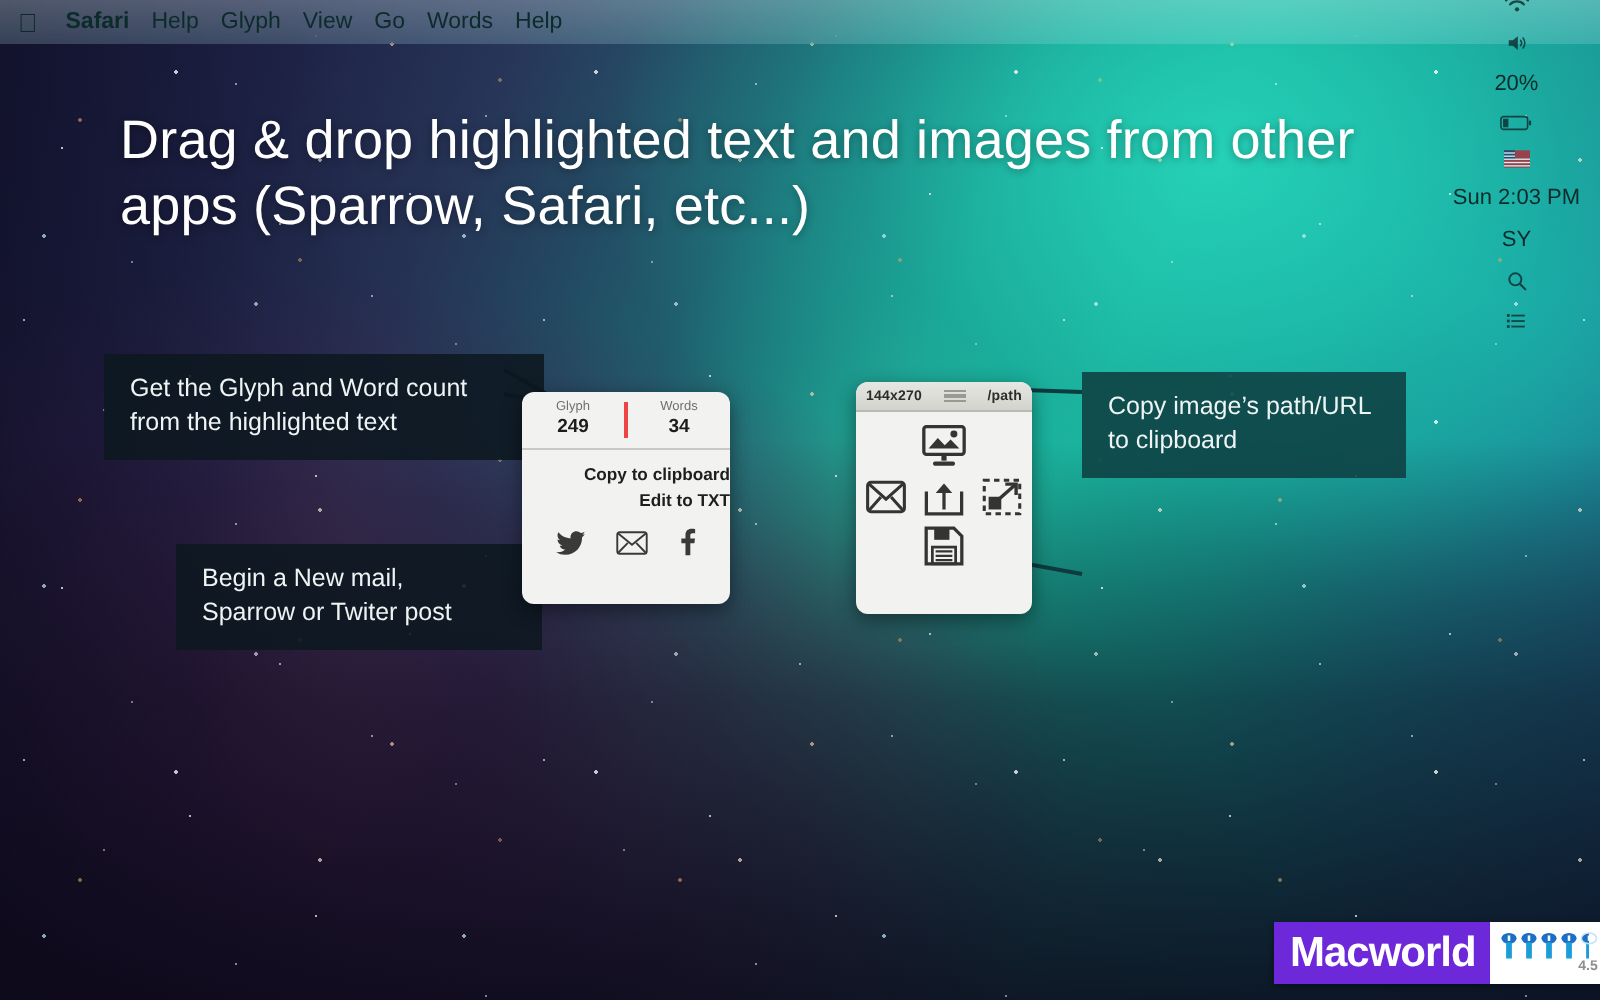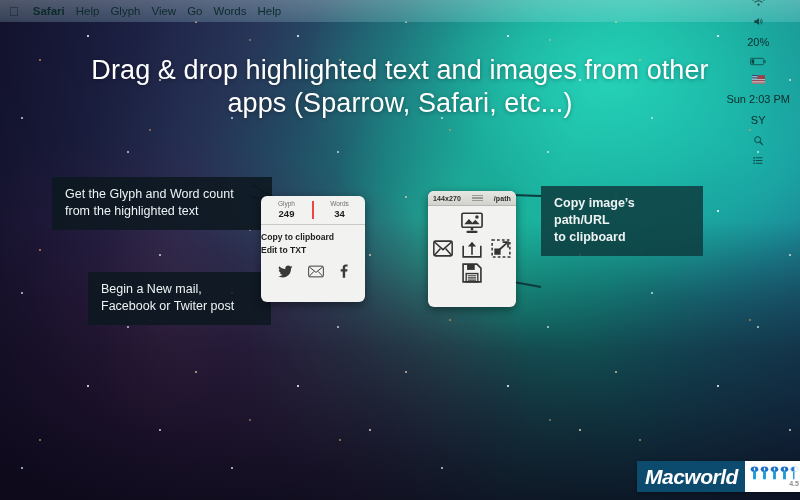--- a/index.html
+++ b/index.html
@@ -113,42 +113,41 @@
   .mb-icon {
     display: inline-flex; align-items: center; justify-content: center;
     color: #0d2e2e; opacity: .82;
   }
   .mb-icon svg { display: block; }
   .mb-text { font-size: 11px; color: #0c2b2b; white-space: nowrap; }
 
   
   #headline {
     position: absolute; top: 54px; left: 60px; width: 680px;
-    text-align: center;
     color: #ffffff;
     font-size: 27px;
     line-height: 33px;
     font-weight: 400;
     letter-spacing: .1px;
     text-shadow: 0 1px 4px rgba(0,0,0,.35);
     z-index: 10;
   }
 
   
   .callout {
     position: absolute;
     color: #eef3f3;
     font-size: 12.5px;
     line-height: 17px;
     padding: 9px 13px 10px 13px;
     z-index: 12;
     white-space: pre-line;
   }
   .callout.dark { background: rgba(12,24,32,.88); }
-  .callout.teal { background: rgba(14,60,64,.85); font-weight: bold; }
+  .callout.teal { background: rgba(14,60,64,.85); }
 
   #callout-glyph  { left: 52px;  top: 177px; width: 220px; }
   #callout-social { left: 88px;  top: 272px; width: 183px; }
   #callout-path   { left: 541px; top: 186px; width: 162px; }
   #callout-edit   { left: 541px; top: 276px; width: 194px; }
 
   
   .leader { position: absolute; z-index: 11; pointer-events: none; }
 
   
@@ -165,21 +164,21 @@
   .wt-stats {
     display: flex; height: 29px; align-items: center;
     border-bottom: 1px solid #c9c9c5;
   }
   .wt-col {
     flex: 1; text-align: center; line-height: 1.05;
   }
   .wt-col + .wt-col { border-left: 2px solid #ef4444; }
   .wt-label { font-size: 6.5px; color: #6f6f6c; display: block; }
   .wt-value { font-size: 9.5px; color: #1d1d1b; font-weight: bold; display: block; margin-top: 1px; }
-  .wt-actions { padding: 6px 0 4px; text-align: left; }
+  .wt-actions { padding: 6px 0 4px; text-align: right; }
   .wt-action {
     font-size: 8.6px; font-weight: bold; color: #1e1e1c;
     line-height: 13px; display: block;
   }
   .wt-social {
     display: flex; align-items: center; justify-content: space-around;
     padding: 3px 9px 6px;
   }
   .wt-social svg { display: block; fill: #3a3a38; }
 
@@ -204,29 +203,28 @@
   .wi-row svg { display: block; fill: #343432; }
 
   
   #macworld {
     position: absolute; left: 637px; top: 461px;
     display: flex; align-items: stretch; height: 31px;
     z-index: 16;
     box-shadow: 0 1px 3px rgba(0,0,0,.4);
   }
   .mw-name {
-    background: #0c4a6e;
+    background: #6d28d9;
     color: #ffffff;
     font-size: 21px;
     font-weight: bold;
     letter-spacing: -.5px;
     padding: 0 7px 0 8px;
     display: flex; align-items: center;
     line-height: 1;
-    font-style: italic;
   }
   .mw-rating {
     background: #ffffff;
     padding: 2px 4px 1px 5px;
     display: flex; flex-direction: column; align-items: flex-end;
     justify-content: center;
     min-width: 58px;
   }
   .mw-mice { display: flex; gap: 1px; }
   .mw-score { font-size: 7px; color: #8e8e8e; font-weight: bold; line-height: 8px; margin-top: -1px; }
@@ -369,21 +367,21 @@
     <path d="M284 275 L295 279 L284 283 Z" fill="#0e1c24"></path>
 
     <path d="M541 196 L512 195" stroke="#0d3b3f" stroke-width="2" fill="none"></path>
 
     <path d="M541 287 L508 281" stroke="#0d3b3f" stroke-width="2" fill="none"></path>
   </svg>
 
   <div class="callout dark" id="callout-glyph">Get the Glyph and Word count
 from the highlighted text</div>
   <div class="callout dark" id="callout-social">Begin a New mail,
-Facebook or Twiter post</div>
+Sparrow or Twiter post</div>
   <div class="callout teal" id="callout-path">Copy image’s path/URL
 to clipboard</div>
 
   <div class="widget" id="widget-text">
     <div class="wt-stats">
       <div class="wt-col">
         <span class="wt-label">Glyph</span>
         <span class="wt-value">249</span>
       </div>
       <div class="wt-col">

